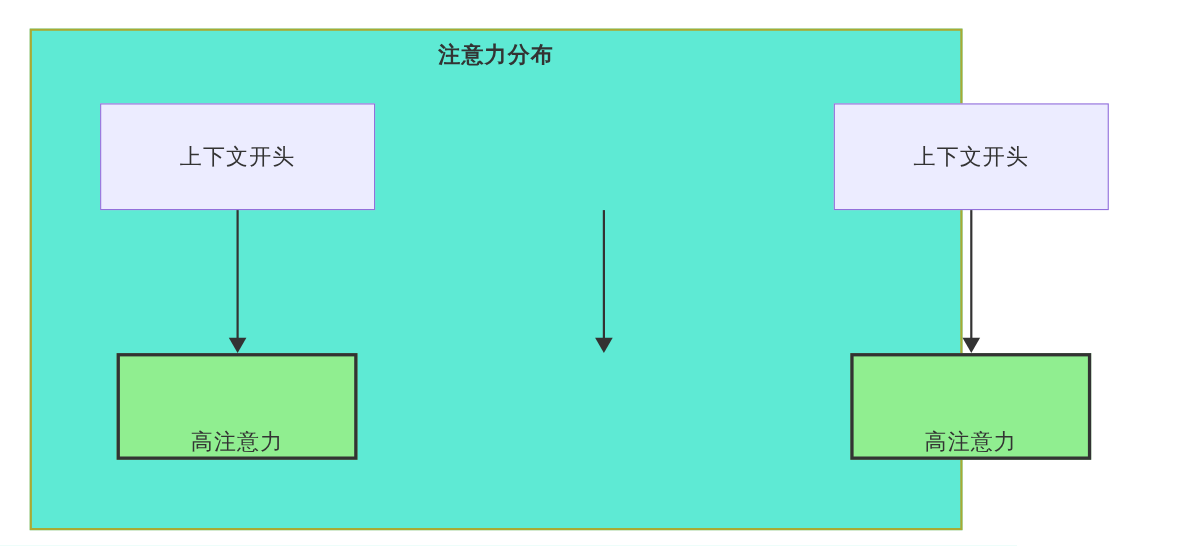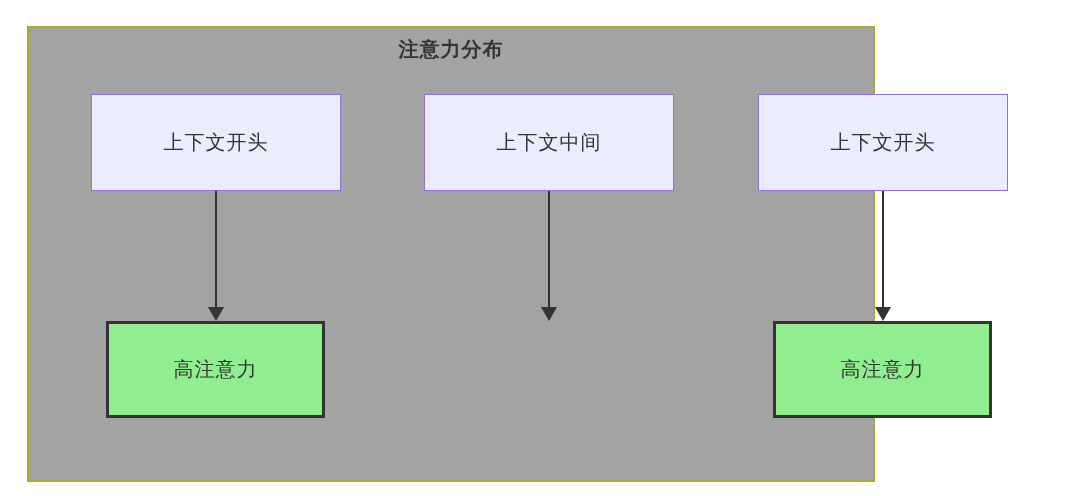--- a/index.html
+++ b/index.html
@@ -14,21 +14,21 @@
     height: 496px;
     background: #ffffff;
     overflow: hidden;
   }
   .cluster {
     position: absolute;
     left: 27px;
     top: 26px;
     width: 848px;
     height: 456px;
-    background: #a3a3a3;
+    background: #5eead4;
     border: 2px solid #aaaa33;
     box-sizing: border-box;
   }
   .cluster-title {
     position: absolute;
     left: 0;
     top: 8px;
     width: 100%;
     text-align: center;
     font-size: 20px;
@@ -52,21 +52,21 @@
     height: 97px;
     background: #ececff;
     border: 1.5px solid #9370db;
   }
   .result-node {
     top: 293px;
     width: 219px;
     height: 97px;
     border: 3px solid #333333;
   }
-  .result-node[data-type="high"] { background: #90ee90; }
+  .result-node[data-type="high"] { background: #90ee90; align-items: flex-end; }
   .result-node[data-type="low"]  { background: #ff9595; }
 
   .col1.source-node { left: 62px; }
   .col2.source-node { left: 395px; }
   .col3.source-node { left: 729px; }
   .col1.result-node { left: 77px; }
   .col2.result-node { left: 410px; }
   .col3.result-node { left: 744px; }
 
   .arrow-line {
@@ -102,23 +102,20 @@
 
     <div class="node source-node col1">
       <span>上下文开头</span>
     </div>
     <div class="arrow-line col1"></div>
     <div class="arrow-head col1"></div>
     <div class="node result-node col1" data-type="high">
       <span>高注意力</span>
     </div>
 
-    <div class="node source-node col2">
-      <span>上下文中间</span>
-    </div>
     <div class="arrow-line col2"></div>
     <div class="arrow-head col2"></div>
 
     <div class="node source-node col3">
       <span>上下文开头</span>
     </div>
     <div class="arrow-line col3"></div>
     <div class="arrow-head col3"></div>
     <div class="node result-node col3" data-type="high">
       <span>高注意力</span>

